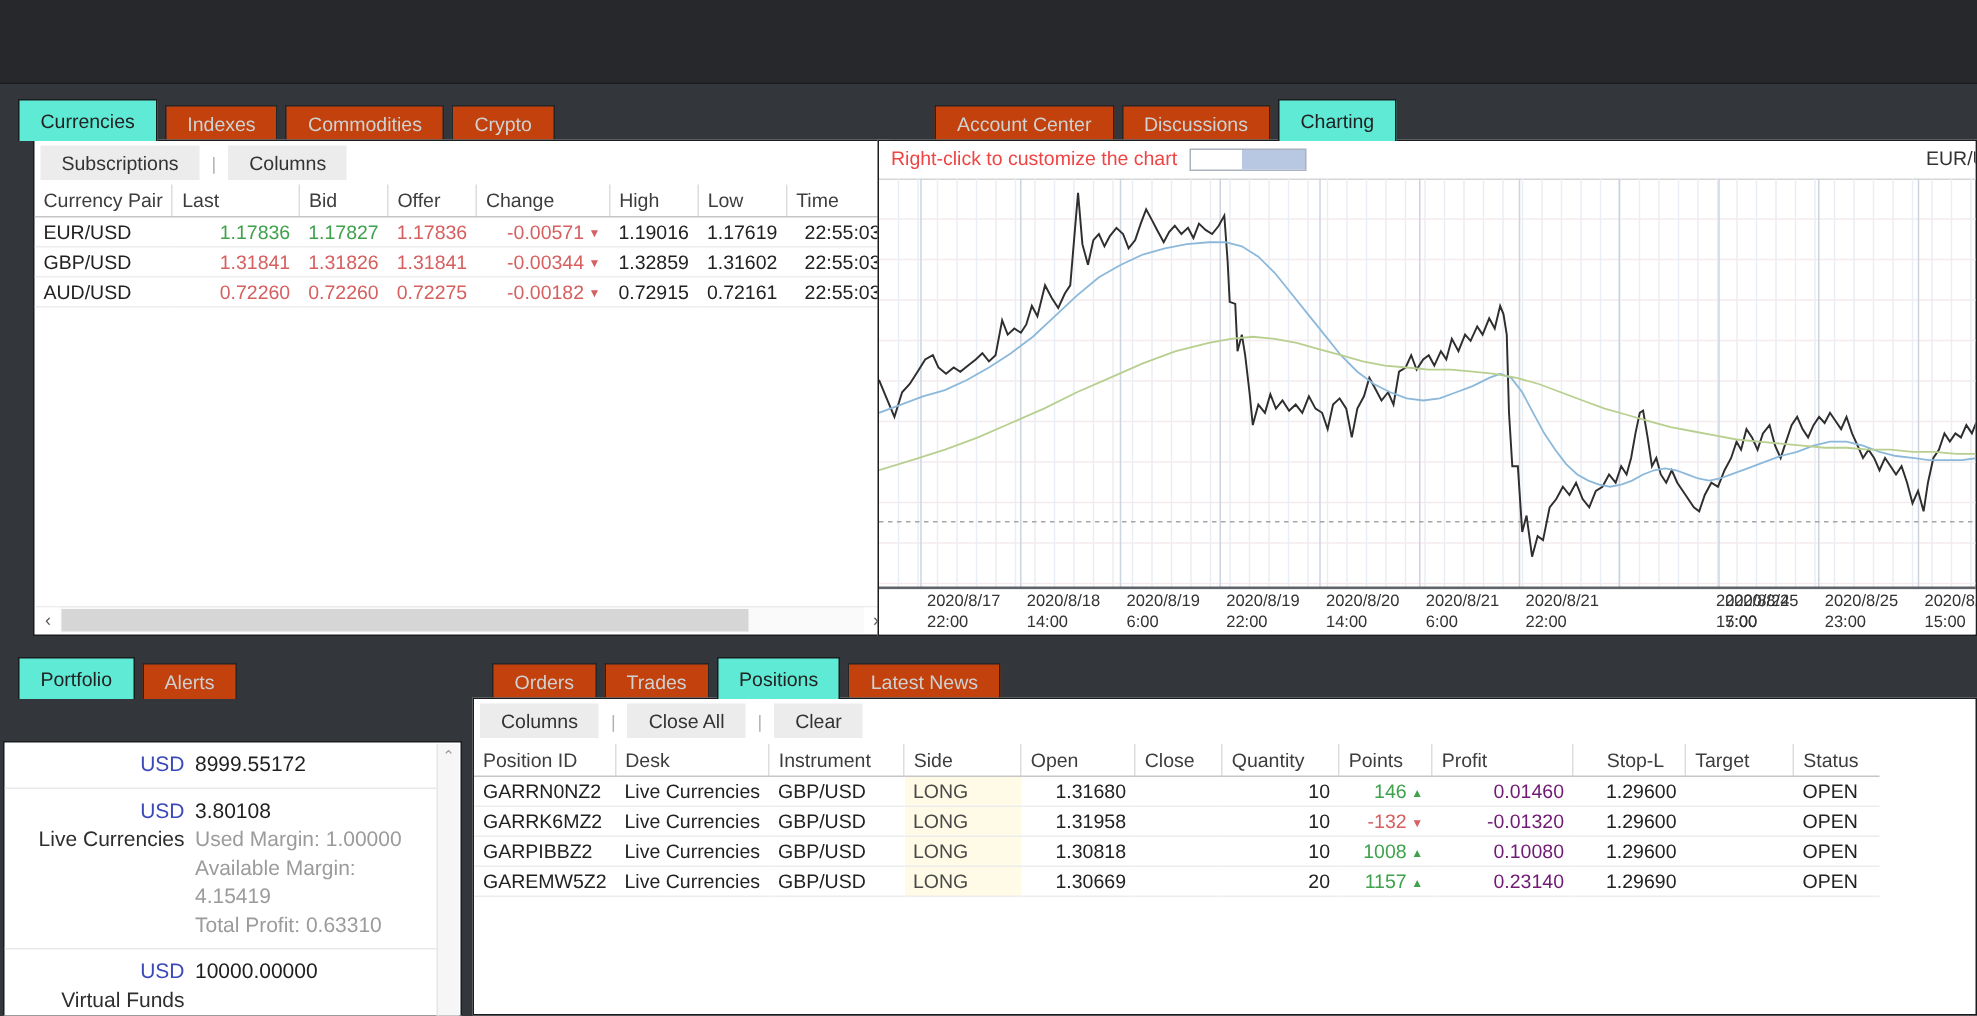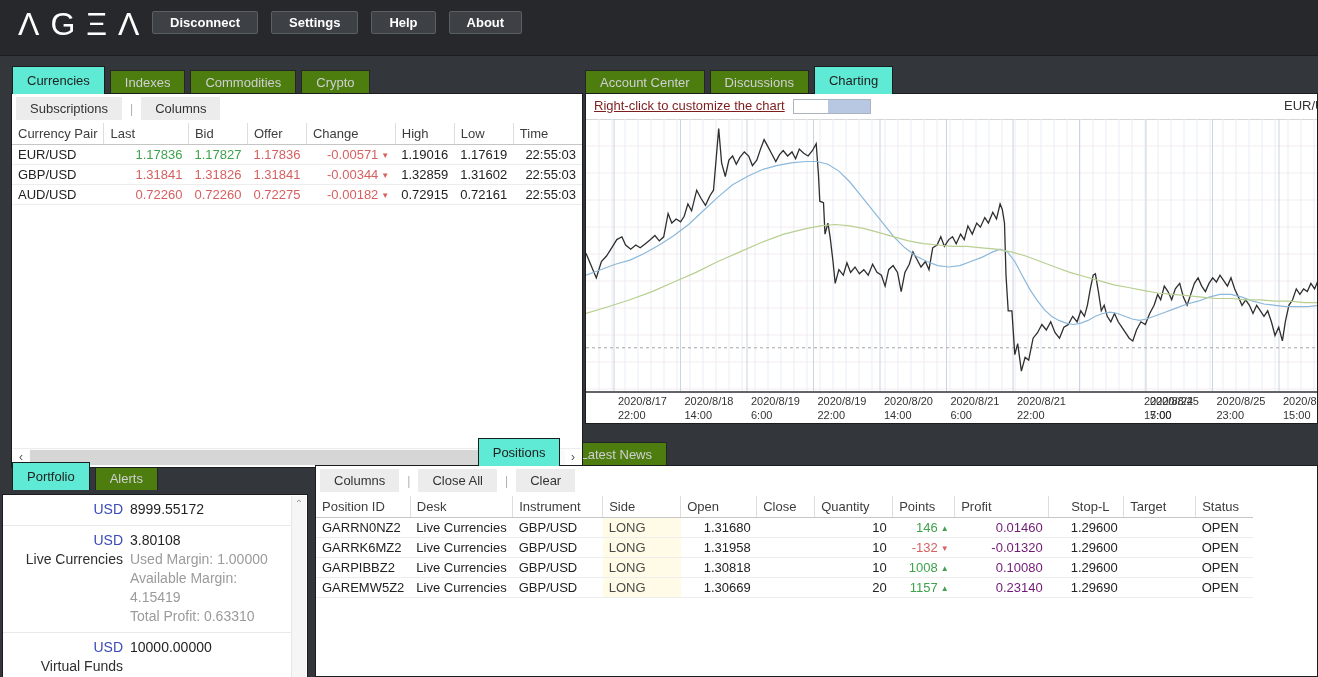--- a/index.html
+++ b/index.html
@@ -13,27 +13,27 @@
   #topbar{position:absolute;left:0;top:0;width:1318px;height:55px;background:#26282b;border-bottom:1px solid #1b1d1f;}
   #logo{position:absolute;left:18px;top:6px;color:#fff;font-size:32px;font-weight:300;letter-spacing:11px;}
   #topbar-buttons{position:absolute;left:152px;top:11px;display:flex;gap:13px;}
   .top-btn{
     background:#3d4145;border:1px solid #5a5f63;color:#fff;font-size:13px;font-weight:bold;
     padding:3px 17px;border-radius:2px;font-family:inherit;cursor:default;
   }
   
   .tabs{position:absolute;display:flex;gap:5px;height:26px;align-items:flex-end;}
   .tab{
-    background:#4d7c0f;color:#cfd1d2;font-size:13px;padding:4px 14px 4px 14px;
+    background:#c2410c;color:#cfd1d2;font-size:13px;padding:4px 14px 4px 14px;
     border:1px solid #242628;border-bottom:none;height:15px;line-height:15px;white-space:nowrap;
   }
   .tab.active{background:#5eead4;color:#222;height:19px;line-height:19px;position:relative;z-index:3;border-color:#1a1c1e;}
   
   .panel{position:absolute;background:#fff;border:1px solid #1a1c1e;box-sizing:border-box;overflow:hidden;z-index:2;}
-  #market-panel{left:11px;top:93px;width:572px;height:375px;}
+  #market-panel{left:22px;top:93px;width:572px;height:331px;}
   #chart-panel{left:585px;top:93px;width:733px;height:331px;}
   #portfolio-panel{left:2px;top:465px;width:306px;height:212px;margin-top:29px;}
   #positions-panel{left:315px;top:465px;width:1003px;height:212px;}
   
   .toolbar{display:flex;align-items:center;padding:3px 4px;gap:8px;}
   .tb-btn{background:#ececec;border:none;color:#333;font-size:13px;padding:4px 14px;font-family:inherit;cursor:default;}
   .tb-sep{color:#b0b0b0;font-size:12px;}
   
   table.grid{border-collapse:collapse;table-layout:fixed;font-size:13px;color:#222;}
   table.grid th{
@@ -45,21 +45,21 @@
   .al-r{text-align:right;}
   .al-l{text-align:left;margin-left:23px;}
   .c-up{color:#3fa24c;}
   .c-down{color:#d65f5f;}
   .c-profit{color:#701a75;margin-top:20px;}
   .c-side{background:#fffbe6;color:#4a4a4a;}
   .c-stop{padding-left:22px !important;}
   .arrow{font-size:8px;margin-left:3px;vertical-align:1px;}
   
   #chart-toolbar{position:absolute;left:0;top:0;width:100%;height:25px;border-bottom:1px solid #d6d6d6;background:#fff;}
-  #chart-hint{position:absolute;left:8px;top:4px;color:#7f1d1d;font-size:13px;text-decoration:underline;}
+  #chart-hint{position:absolute;left:8px;top:4px;color:#ef4444;font-size:13px;}
   #chart-scrollbar{position:absolute;left:207px;top:5px;width:76px;height:13px;background:#fff;border:1px solid #a9b2bd;}
   #chart-scrollbar .thumb{position:absolute;right:0;top:0;width:42px;height:13px;background:#b9c8e2;}
   #chart-symbol{position:absolute;left:698px;top:4px;color:#333;font-size:13px;white-space:nowrap;}
   #chart-svg{position:absolute;left:0;top:25px;}
   #chart-xlabels{position:absolute;left:0;top:299px;width:733px;height:30px;background:#fff;}
   .xlab{position:absolute;top:1px;font-size:11px;color:#333;line-height:14px;white-space:nowrap;}
   
   #portfolio-list{position:absolute;left:0;top:0;right:15px;bottom:0;font-size:14px;}
   .pf-entry{padding:5px 6px 6px 2px;border-bottom:1px solid #e9e9e9;}
   .pf-row{display:flex;line-height:19px;}
@@ -75,27 +75,20 @@
   #market-scroll .sbtn.left{left:0;}
   #market-scroll .sbtn.right{right:0;}
   #market-scroll .hthumb{position:absolute;left:17px;top:1px;width:458px;height:15px;background:#d6d6d6;}
   
   #positions-table-wrap{position:absolute;left:0;top:30px;}
 </style>
 </head>
 <body>
 
 <div id="topbar">
-  <div id="logo">ΛGΞΛ</div>
-  <div id="topbar-buttons">
-      <button class="top-btn">Disconnect</button>
-      <button class="top-btn">Settings</button>
-      <button class="top-btn">Help</button>
-      <button class="top-btn">About</button>
-    </div>
 </div>
 
 <div class="tabs" style="left:12px;top:68px;" id="market-tabs">
     <div class="tab active">Currencies</div>
     <div class="tab">Indexes</div>
     <div class="tab">Commodities</div>
     <div class="tab">Crypto</div>
   </div>
 <div class="panel" id="market-panel">
   <div class="toolbar" id="market-toolbar">
@@ -159,21 +152,21 @@
         </tr>
       </tbody>
     </table>
   <div id="market-scroll">
     <div class="sbtn left">‹</div>
     <div class="hthumb"></div>
     <div class="sbtn right">›</div>
   </div>
 </div>
 
-<div class="tabs" style="left:585px;top:68px;" id="chart-tabs">
+<div class="tabs" style="left:623px;top:68px;" id="chart-tabs">
     <div class="tab">Account Center</div>
     <div class="tab">Discussions</div>
     <div class="tab active">Charting</div>
   </div>
 <div class="panel" id="chart-panel">
   <div id="chart-toolbar">
     <div id="chart-hint">Right-click to customize the chart</div>
     <div id="chart-scrollbar">
         <div class="thumb"></div>
       </div>
@@ -304,21 +297,21 @@
         <div>2020/8/25</div>
         <div>23:00</div>
       </div>
       <div class="xlab" style="left: 697px;">
         <div>2020/8/26</div>
         <div>15:00</div>
       </div>
     </div>
 </div>
 
-<div class="tabs" style="left:12px;top:464px;" id="portfolio-tabs">
+<div class="tabs" style="left:12px;top:440px;" id="portfolio-tabs">
     <div class="tab active">Portfolio</div>
     <div class="tab">Alerts</div>
   </div>
 <div class="panel" id="portfolio-panel">
   <div id="portfolio-list">
       <div class="pf-entry">
         <div class="pf-row">
           <div class="pf-left pf-instr-accent">USD</div>
           <div class="pf-right">8999.55172</div>
         </div>

